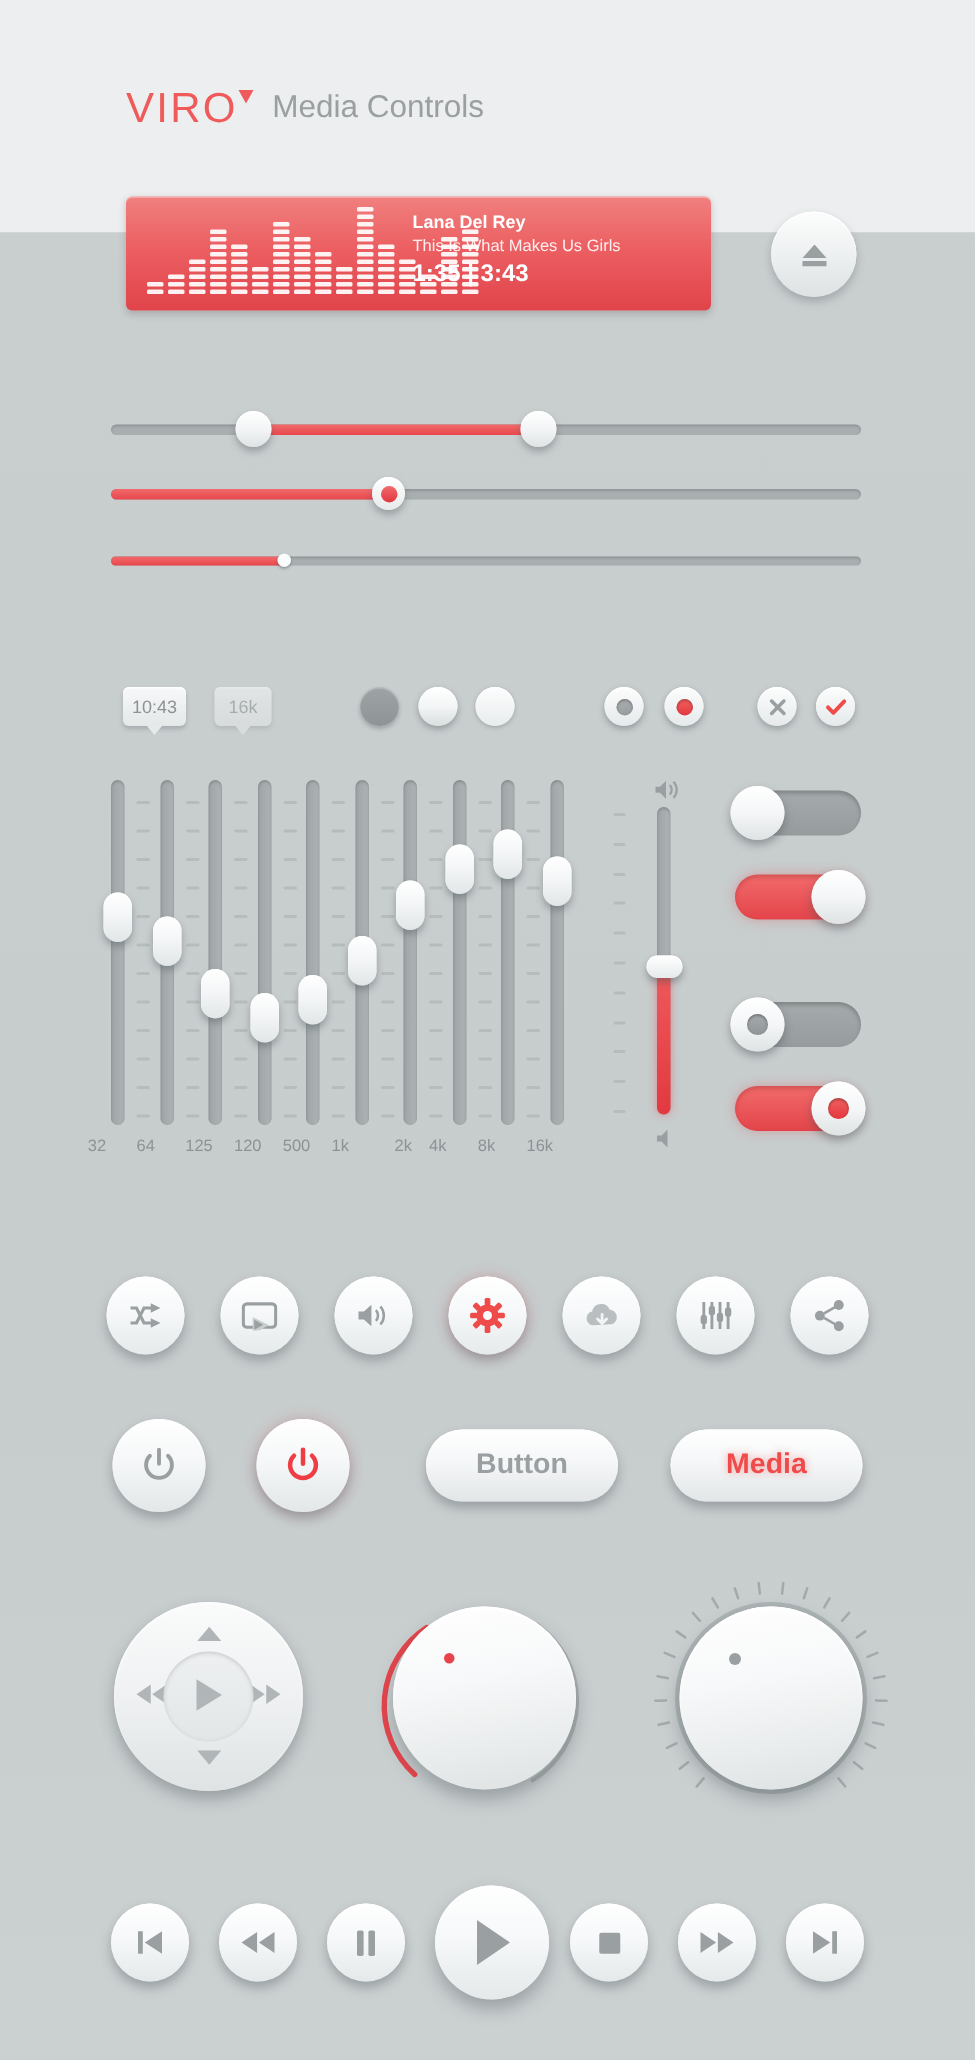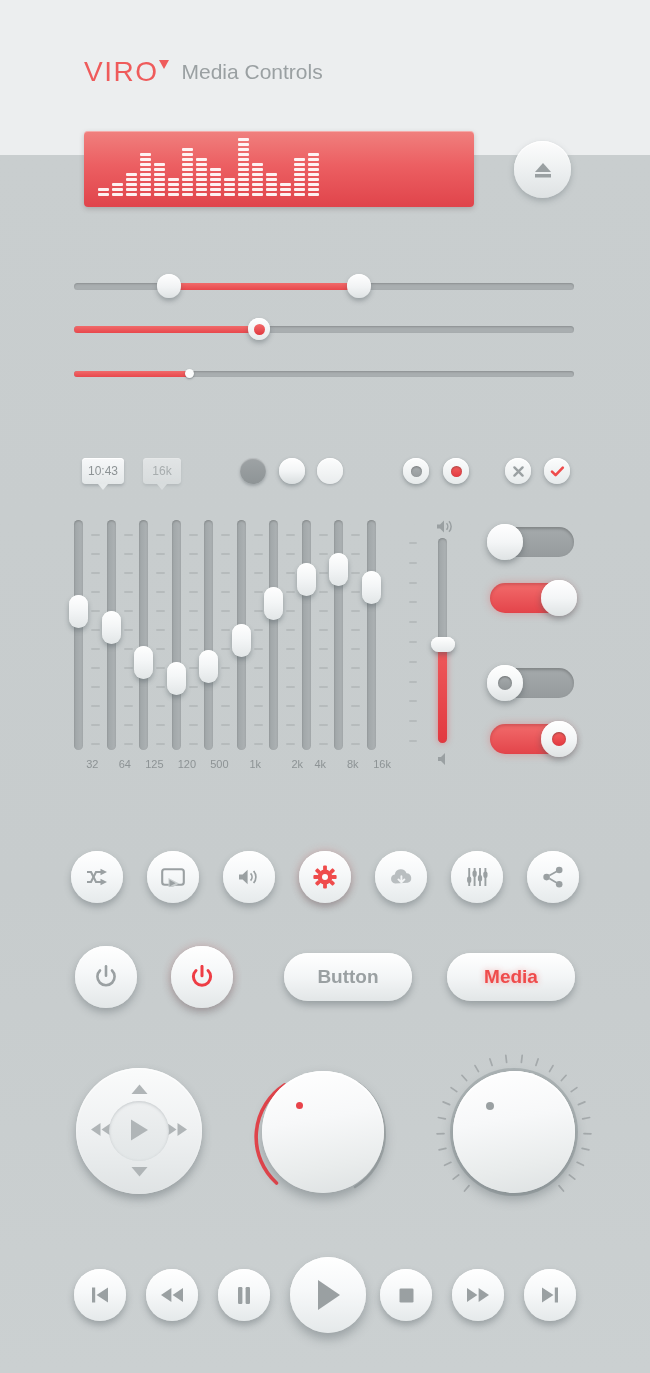--- a/index.html
+++ b/index.html
@@ -116,21 +116,21 @@
     display:flex;align-items:center;justify-content:center;}
 
   
   .fader{ position:absolute; width:9px; height:230px; border-radius:5px;
     background:linear-gradient(90deg,#9fa5a7,#aeb3b5);
     box-shadow:inset 0 1px 2px rgba(0,0,0,.22);}
   .fhandle{ position:absolute; width:19px;height:33px;border-radius:10px;
     background:linear-gradient(180deg,#ffffff 0%,#f4f6f7 45%,#e2e6e7 100%);
     box-shadow:0 3px 5px rgba(75,85,90,.42), inset 0 1px 1px #fff;}
   .ftick{ position:absolute; width:9px;height:2px;background:#b6bbbc;border-radius:1px;}
-  .flabel{ position:absolute; font-size:11px; color:#8d9395; text-align:right; width:40px;}
+  .flabel{ position:absolute; font-size:11px; color:#8d9395; text-align:left; width:40px;}
 
   
   .vtrack{ position:absolute; left:438px; top:538px; width:9px; height:205px; border-radius:5px;
     background:linear-gradient(90deg,#9fa5a7,#aeb3b5); box-shadow:inset 0 1px 2px rgba(0,0,0,.22);}
   .vfill{ position:absolute; left:438px; width:9px; border-radius:5px;
     background:linear-gradient(180deg,#ef5a5c,#e23940); box-shadow:0 0 6px rgba(230,70,75,.5);}
   .vhandle{ position:absolute; left:431px; width:24px;height:15px;border-radius:8px;
     background:linear-gradient(180deg,#ffffff,#e6eaeb);
     box-shadow:0 3px 5px rgba(75,85,90,.45), inset 0 1px 1px #fff;}
   .vtick{ position:absolute; left:409px; width:8px;height:2px;background:#b6bbbc;border-radius:1px;}
@@ -328,20 +328,25 @@
           <div class="eq-seg"></div>
           <div class="eq-seg"></div>
           <div class="eq-seg"></div>
           <div class="eq-seg"></div>
           <div class="eq-seg"></div>
           <div class="eq-seg"></div>
           <div class="eq-seg"></div>
           <div class="eq-seg"></div>
         </div>
       </div>
+    <div class="disp-txt">
+      <div class="d-artist">Lana Del Rey</div>
+      <div class="d-title">This Is What Makes Us Girls</div>
+      <div class="d-time">1:35 | 3:43</div>
+    </div>
   </div>
 
   <div class="eject">
     <span class="ico">
       <svg width="22" height="18" viewBox="0 0 22 18">
         <polygon points="11,2 19,11 3,11" fill="#9aa0a2"></polygon>
         <rect x="3" y="13" width="16" height="3.5" fill="#9aa0a2"></rect>
       </svg>
     </span>
   </div>

